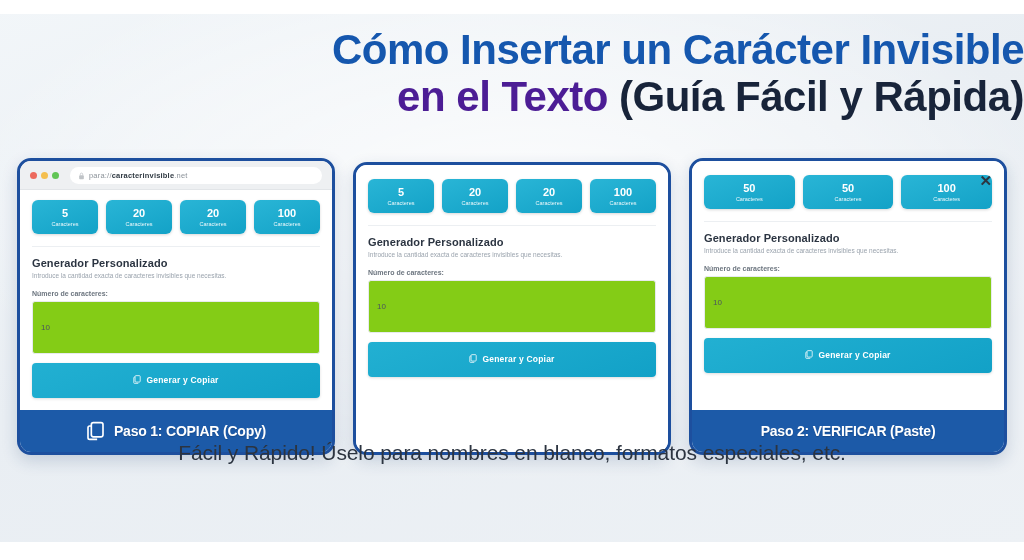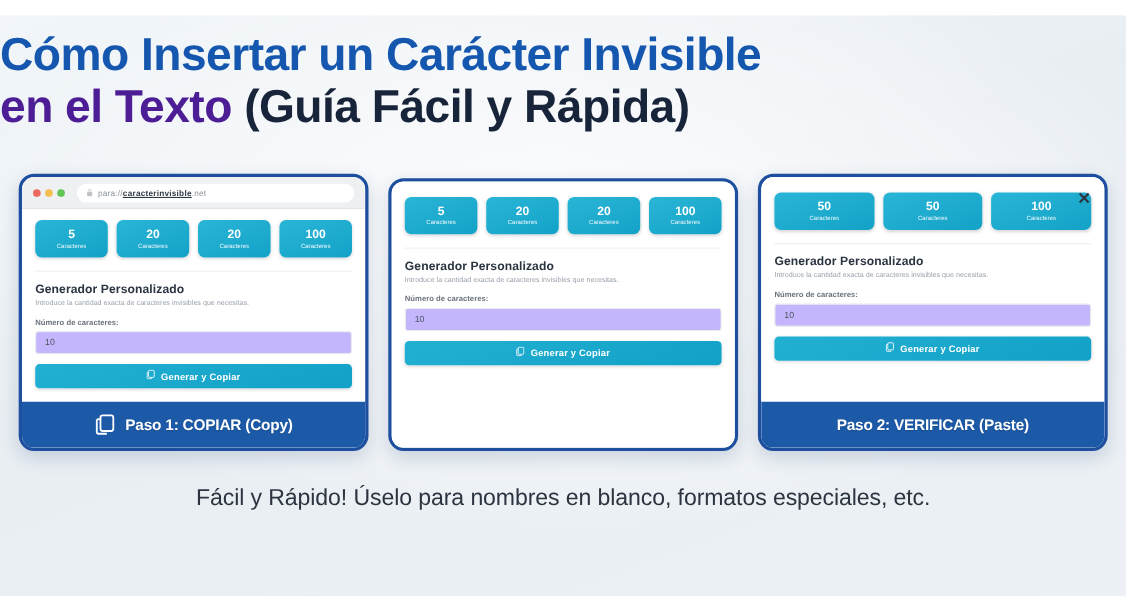--- a/index.html
+++ b/index.html
@@ -52,21 +52,21 @@
 
   .content {
     position: relative;
     z-index: 4;
     width: 100%;
     height: 100%;
   }
 
   
   .title-block {
-    text-align: left;
+    text-align: right;
     padding-top: 26px;
   }
   .title-line {
     font-weight: bold;
     font-size: 42px;
     line-height: 1.12;
     letter-spacing: -0.5px;
     white-space: nowrap;
   }
   .title-line-1 { color: #1557ae; }
@@ -124,21 +124,21 @@
   }
   .lock-icon { flex: 0 0 auto; opacity: 0.55; }
   .url-text {
     font-size: 7.5px;
     color: #8b9299;
     letter-spacing: 0.2px;
     white-space: nowrap;
     overflow: hidden;
     filter: blur(0.35px);
   }
-  .url-text b { color: #2f3942; text-decoration: underline; }
+  .url-text b { color: #2f3942; }
 
   .card-body {
     background: #ffffff;
     padding: 10px 12px 12px 12px;
     flex: 1;
     position: relative;
   }
   .card-body.with-pad-top { padding-top: 14px; }
 
   
@@ -192,33 +192,33 @@
   }
   .field-label {
     font-size: 7px;
     font-weight: bold;
     color: #6c757f;
     filter: blur(0.35px);
     margin-bottom: 4px;
   }
   .field-input {
     height: 19px;
-    background: #c4b5fd;
+    background: #84cc16;
     border: 1px solid #e7eaee;
     border-radius: 3px;
     display: flex;
     align-items: center;
-    padding: 0 8px;
+    padding: 16px 8px;
     font-size: 8px;
     color: #4b545e;
     margin-bottom: 9px;
     filter: blur(0.2px);
   }
   .gen-button {
-    height: 22px;
+    height: 35px;
     border-radius: 4px;
     background: linear-gradient(160deg, #22b0d2 0%, #12a1c7 100%);
     color: #ffffff;
     display: flex;
     align-items: center;
     justify-content: center;
     gap: 5px;
     font-size: 8.5px;
     font-weight: bold;
     letter-spacing: 0.2px;

